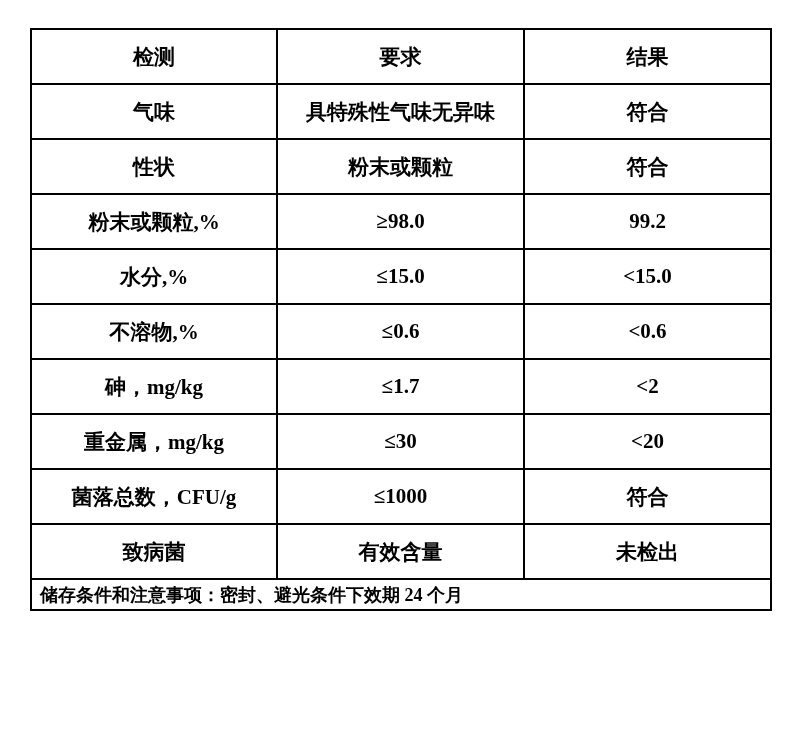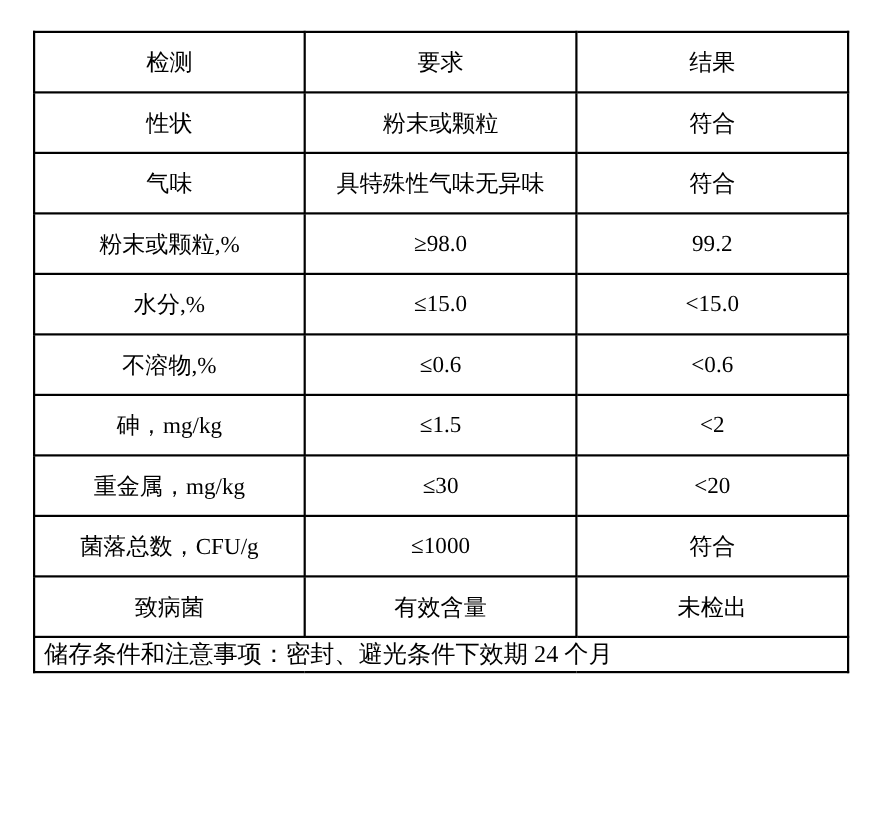--- a/index.html
+++ b/index.html
@@ -23,30 +23,30 @@
     border-collapse: collapse;
     table-layout: fixed;
   }
   .qc-table col.c1 { width: 246px; }
   .qc-table col.c2 { width: 247px; }
   .qc-table col.c3 { width: 247px; }
   .qc-table th, .qc-table td {
     border: 2px solid #000000;
     text-align: center;
     vertical-align: middle;
-    font-weight: normal;
+    font-weight: bold;
     font-size: 21px;
     height: 53px;
     padding: 0;
     overflow: hidden;
     white-space: nowrap;
   }
   .qc-table tfoot td {
     height: 29px;
-    font-size: 22px;
+    font-size: 18px;
     text-align: left;
     padding-left: 8px;
   }
 </style>
 </head>
 <body>
 
 <div class="sheet">
   <table class="qc-table">
     <colgroup>
@@ -56,47 +56,47 @@
     </colgroup>
     <thead>
       <tr>
         <th>检测</th>
         <th>要求</th>
         <th>结果</th>
       </tr>
     </thead>
     <tbody>
       <tr>
-        <td>性状</td>
-        <td>粉末或颗粒</td>
+        <td>气味</td>
+        <td>具特殊性气味无异味</td>
         <td>符合</td>
       </tr>
       <tr>
-        <td>气味</td>
-        <td>具特殊性气味无异味</td>
+        <td>性状</td>
+        <td>粉末或颗粒</td>
         <td>符合</td>
       </tr>
       <tr>
         <td>粉末或颗粒,%</td>
         <td>≥98.0</td>
         <td>99.2</td>
       </tr>
       <tr>
         <td>水分,%</td>
         <td>≤15.0</td>
         <td>&lt;15.0</td>
       </tr>
       <tr>
         <td>不溶物,%</td>
         <td>≤0.6</td>
         <td>&lt;0.6</td>
       </tr>
       <tr>
         <td>砷，mg/kg</td>
-        <td>≤1.5</td>
+        <td>≤1.7</td>
         <td>&lt;2</td>
       </tr>
       <tr>
         <td>重金属，mg/kg</td>
         <td>≤30</td>
         <td>&lt;20</td>
       </tr>
       <tr>
         <td>菌落总数，CFU/g</td>
         <td>≤1000</td>

